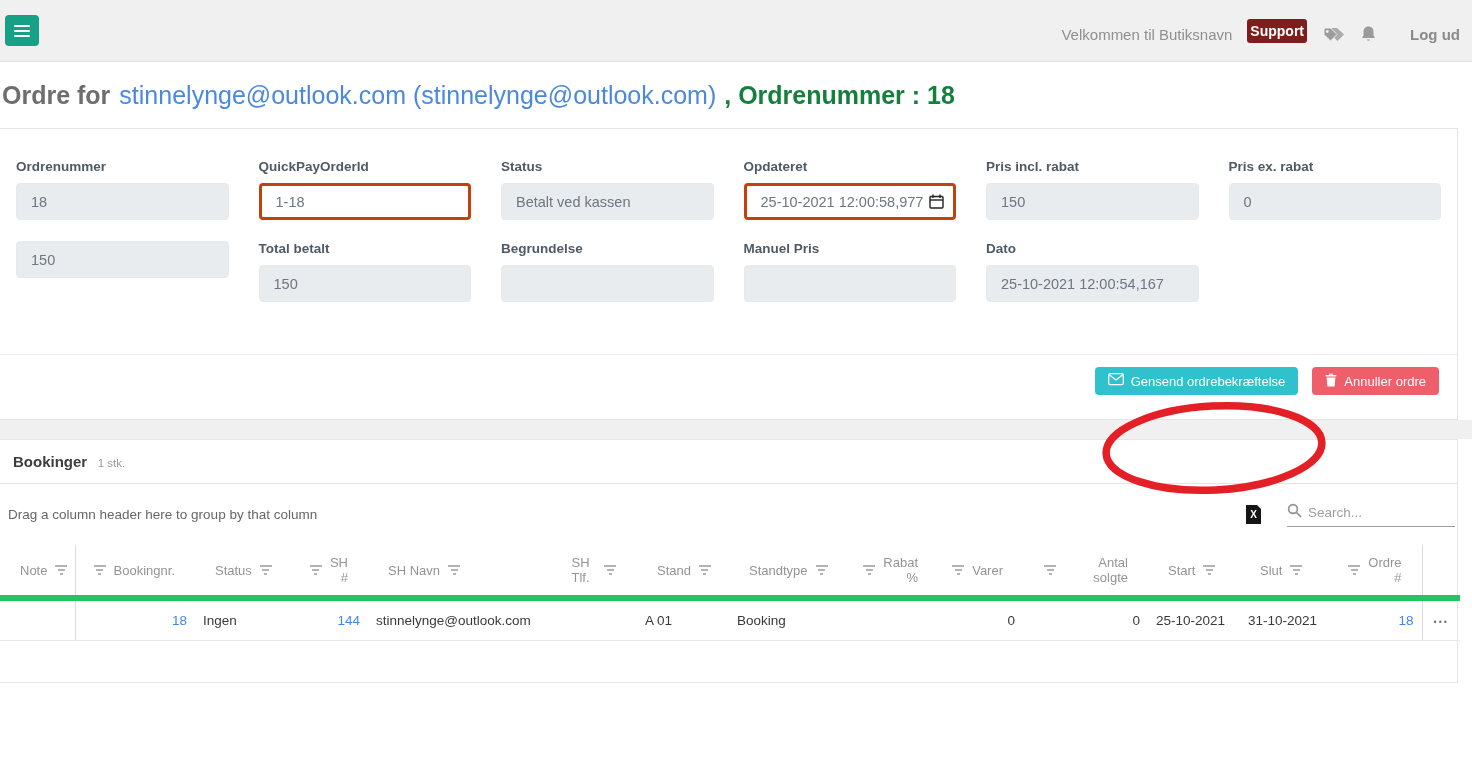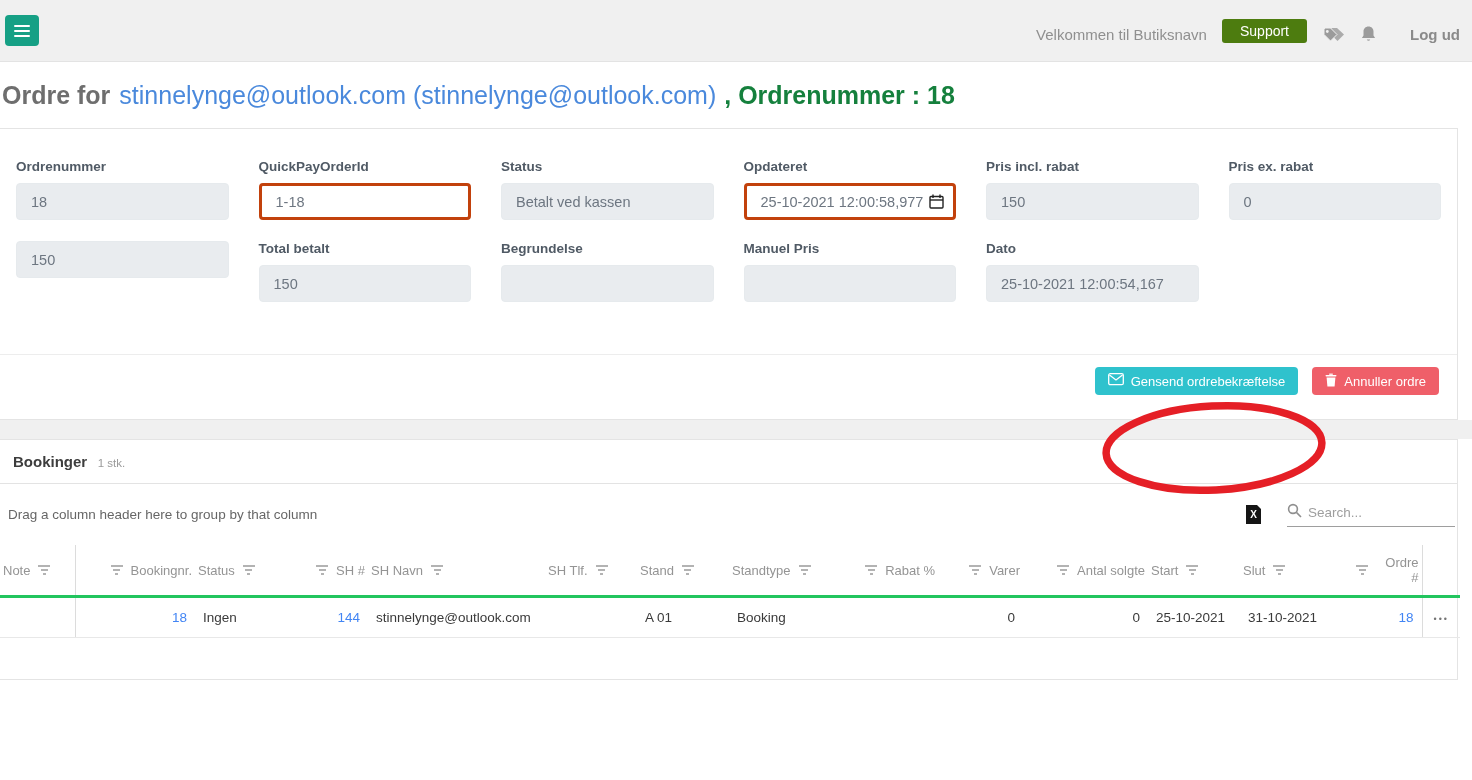--- a/index.html
+++ b/index.html
@@ -8,22 +8,22 @@
 
   
   .topbar { height:62px; background:#f0f0f0; border-bottom:1px solid #e3e3e3;
             display:flex; align-items:center; padding:0 12px 0 5px; }
   .hamb { width:34px; height:31px; background:#16a085; border-radius:4px;
           display:flex; flex-direction:column; justify-content:center; align-items:center;
           gap:3px; cursor:pointer; }
   .hamb i { display:block; width:16px; height:2px; background:#fff; border-radius:1px; }
   .topbar-right { margin-left:auto; display:flex; align-items:flex-end; gap:15px; }
   .welcome { font-size:15px; color:#8f8f8f; }
-  .support-btn { background:#4d7c0f; color:#fff; font-weight:400; font-size:14px;
-                 padding:4px 18px; border-radius:3px; cursor:pointer; }
+  .support-btn { background:#7f1d1d; color:#fff; font-weight:700; font-size:14px;
+                 padding:4px 3px; border-radius:3px; cursor:pointer; }
   .icon-btn { display:flex; align-items:center; cursor:pointer; }
   .logout { font-size:15px; font-weight:700; color:#8a8a8a; margin-left:18px; cursor:pointer; }
 
   
   .title-section { height:66px; background:#fff; display:flex; align-items:center;
                    padding:0 16px 0 2px; font-size:25px; white-space:nowrap; }
   .title-prefix { color:#6e6e6e; font-weight:700; margin-right:9px; }
   .title-link { color:#4a89dc; cursor:pointer; }
   .title-suffix { color:#15803d; font-weight:700; margin-left:8px; }
 
@@ -69,22 +69,22 @@
                 font-weight:700; font-size:10px; cursor:pointer; }
   .excel-icon::after { content:""; position:absolute; top:0; right:0;
                 border-left:4px solid transparent; border-top:4px solid #fff; }
   .search-box { width:168px; border-bottom:1px solid #9e9e9e; display:flex;
                 align-items:center; gap:6px; padding-bottom:4px; }
   .search-box input { border:none; outline:none; width:100%; font-size:13.5px;
                 background:transparent; color:#444; font-family:"Liberation Sans", sans-serif; }
   .search-box input::placeholder { color:#9e9e9e; }
 
   table.grid { width:1460px; table-layout:fixed; border-collapse:collapse; }
-  .grid th { font-weight:400; font-size:13px; color:#949494; padding:10px 3px;
-             border-bottom:3px solid #22c55e; cursor:pointer; }
+  .grid th { font-weight:400; font-size:13px; color:#949494; padding:10px 20px;
+             border-bottom:6px solid #22c55e; cursor:pointer; }
   .grid td { font-size:13.5px; color:#3a3a3a; padding:12px 8px;
              border-bottom:1px solid #e8e8e8; overflow:hidden; white-space:nowrap; }
   .grid .num { text-align:right; }
   .grid .c-note  { border-right:1px solid #dcdcdc; }
   .grid .c-act   { border-left:1px solid #dcdcdc; text-align:center; }
   .th-inner { display:flex; align-items:center; gap:7px; }
   .num .th-inner { justify-content:flex-end; }
   .ficon { display:inline-flex; flex-direction:column; align-items:center; gap:2px;
            width:14px; flex:0 0 auto; cursor:pointer; }
   .ficon i { display:block; height:2px; background:#b3b3b3; }

